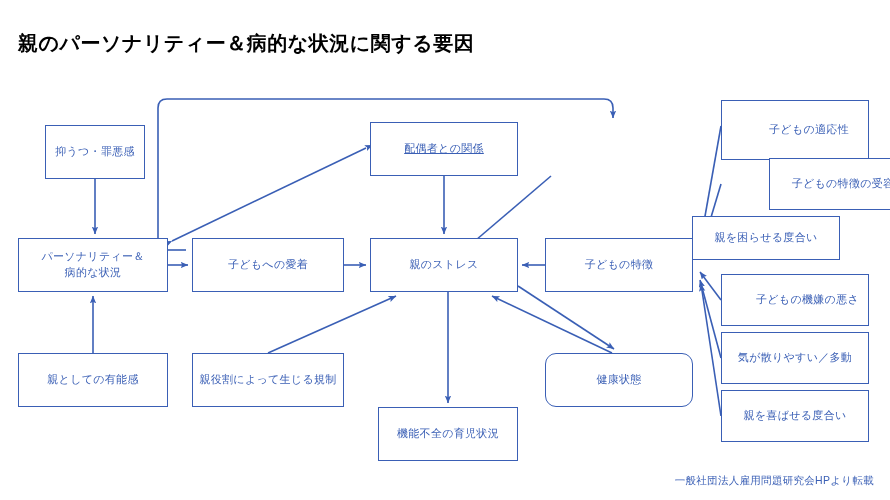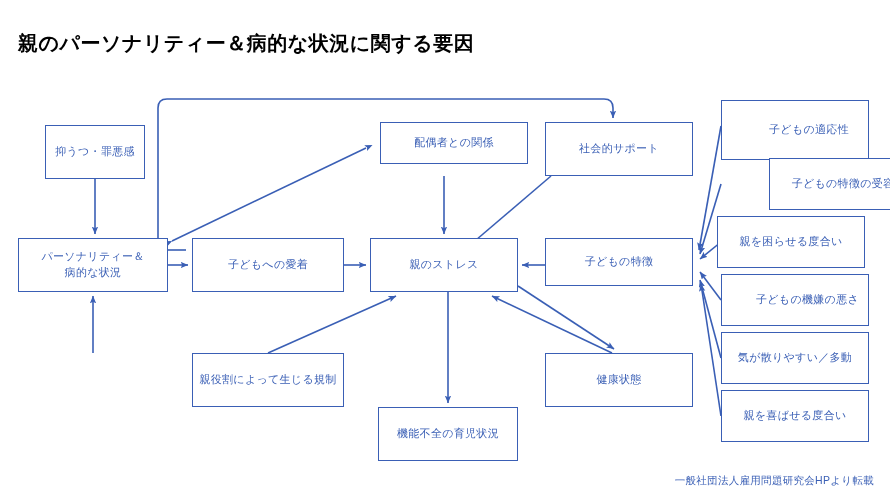--- a/index.html
+++ b/index.html
@@ -116,42 +116,42 @@
       <path d="M721,416 L701,284" marker-end="url(#ah)"></path>
 
     </g>
   </svg>
 
   <div class="node" style="left:45px;  top:125px; width:100px; height:54px;">抑うつ・罪悪感</div>
 
   <div class="node" style="left:18px;  top:238px; width:150px; height:54px;">パーソナリティー＆
 病的な状況</div>
 
+  <div class="node" style="left:18px;  top:353px; width:150px; height:54px;">親としての有能感</div>
 
   <div class="node" style="left:192px; top:353px; width:152px; height:54px;">親役割によって生じる規制</div>
 
   <div class="node" style="left:192px; top:238px; width:152px; height:54px;">子どもへの愛着</div>
 
-  <div class="node" style="left:380px; top:122px; width:148px; height:42px;">配偶者との関係</div>
+  <div class="node" style="left:370px; top:122px; width:148px; height:54px;text-decoration:underline;">配偶者との関係</div>
 
   <div class="node" style="left:370px; top:238px; width:148px; height:54px;">親のストレス</div>
 
   <div class="node" style="left:378px; top:407px; width:140px; height:54px;">機能不全の育児状況</div>
 
-  <div class="node" style="left:545px; top:122px; width:148px; height:54px;">社会的サポート</div>
 
-  <div class="node" style="left:545px; top:238px; width:148px; height:48px;">子どもの特徴</div>
+  <div class="node" style="left:545px; top:238px; width:148px; height:54px;">子どもの特徴</div>
 
-  <div class="node" style="left:545px; top:353px; width:148px; height:54px;">健康状態</div>
+  <div class="node" style="left:545px; top:353px; width:148px; height:54px;border-radius:11px;">健康状態</div>
 
   <div class="node" style="left:721px; top:100px; width:148px; height:60px;padding-left:28px;">子どもの適応性</div>
 
   <div class="node" style="left:721px; top:158px; width:148px; height:52px;margin-left:48px;">子どもの特徴の受容</div>
 
-  <div class="node" style="left:717px; top:216px; width:148px; height:52px;">親を困らせる度合い</div>
+  <div class="node" style="left:692px; top:216px; width:148px; height:44px;">親を困らせる度合い</div>
 
   <div class="node" style="left:721px; top:274px; width:148px; height:52px;padding-left:25px;">子どもの機嫌の悪さ</div>
 
   <div class="node" style="left:721px; top:332px; width:148px; height:52px;text-align:right;">気が散りやすい／多動</div>
 
   <div class="node" style="left:721px; top:390px; width:148px; height:52px;">親を喜ばせる度合い</div>
 
   <div id="footer-note">一般社団法人雇用問題研究会HPより転載</div>
 
 </div>

